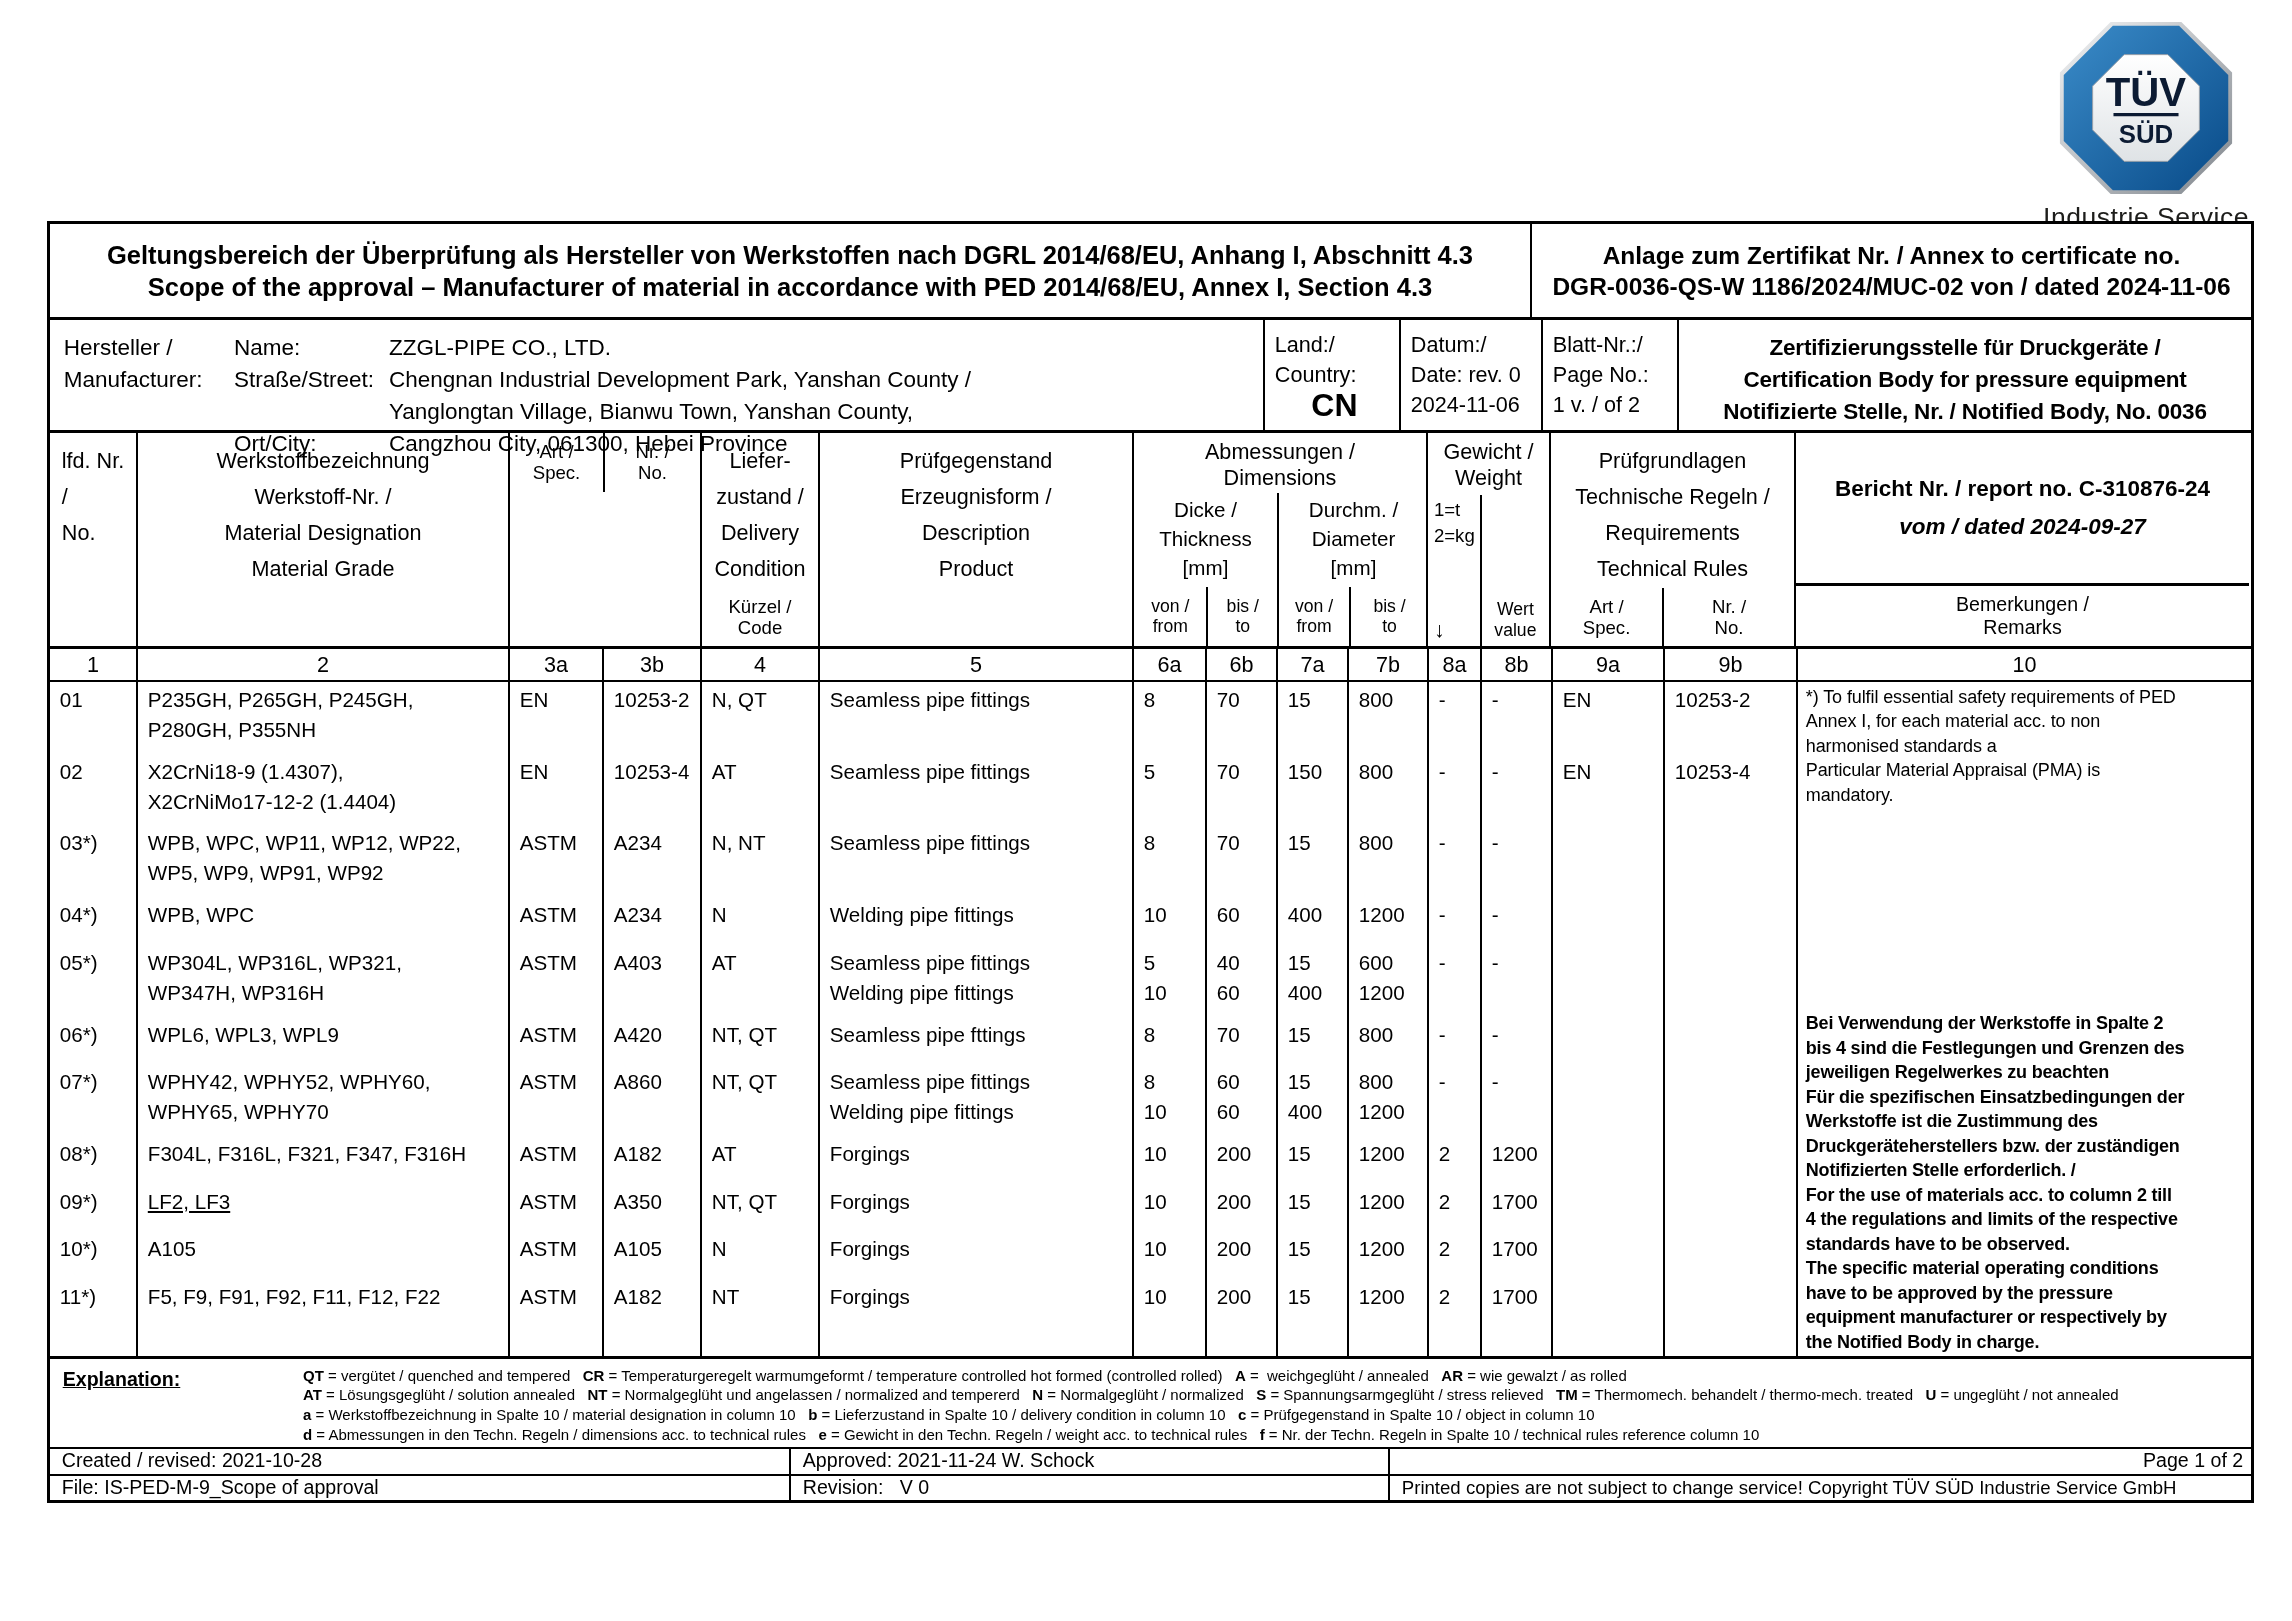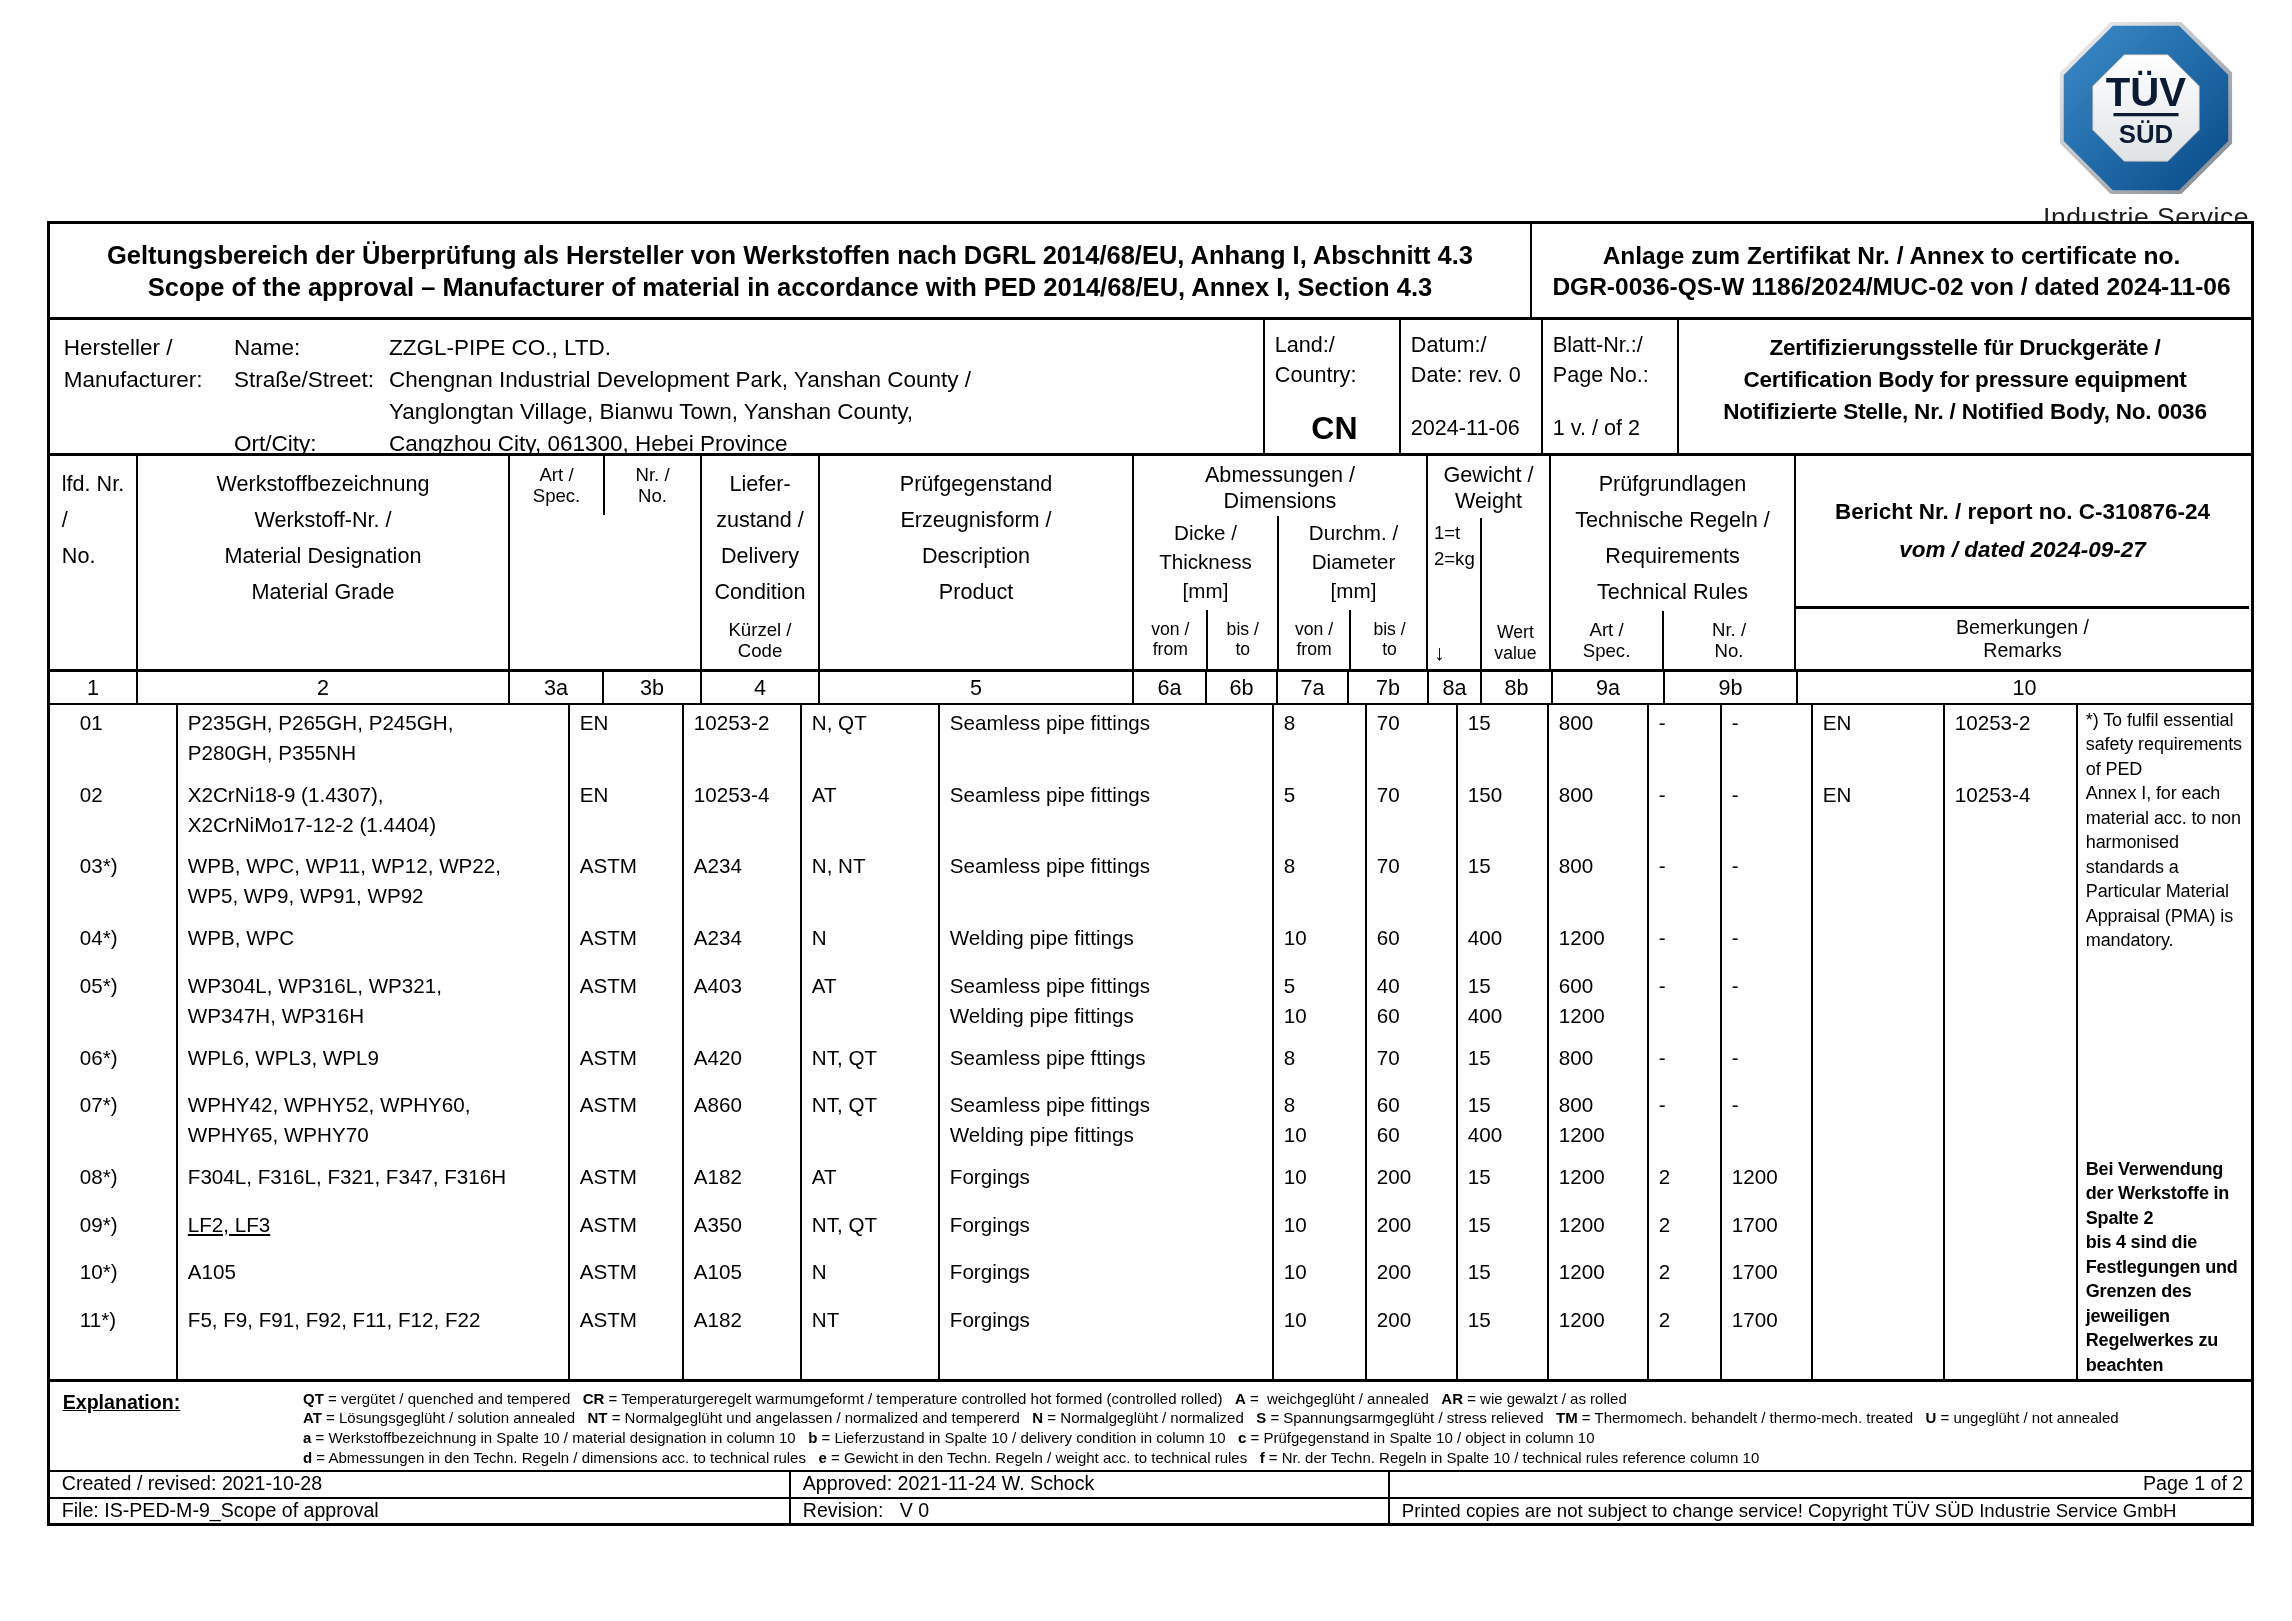--- a/index.html
+++ b/index.html
@@ -15,21 +15,21 @@
   .doc { position:absolute; left:47px; top:221px; width:2207px; border:3.9px solid #000; background:#fff; }
 
   
   .title-row { display:flex; height:93px; }
   .t-left { width:1480px; display:flex; flex-direction:column; justify-content:center; text-align:center;
             font-weight:bold; font-size:25.5px; line-height:32px; white-space:pre-line; padding:0 19.6px; }
   .t-right { flex:1; border-left:2.9px solid #000; display:flex; flex-direction:column; justify-content:center;
              text-align:center; font-weight:bold; font-size:24.5px; line-height:31px; }
 
   
-  .mfr-row { position:relative; height:136px; border-top:3.9px solid #000; font-size:22.5px;padding-left:19px; }
+  .mfr-row { position:relative; height:113px; border-top:3.9px solid #000; font-size:22.5px;padding-left:19px; }
   .mfr-block { position:absolute; top:11.8px; line-height:32px; white-space:pre-line; }
   .mfr-label  { left:13.7px; }
   .mfr-fields { left:184px; }
   .mfr-values { left:339px; }
   .mfr-cell { position:absolute; top:0; bottom:0; border-left:2px solid #000; padding:9.8px 3.9px 9.8px 9.8px;
               display:flex; flex-direction:column; justify-content:space-between; font-size:21.6px; line-height:30px; }
   .mfr-cell .lbl { white-space:pre-line; }
   .cell-country { left:1213px; width:135px; }
   .cell-country .val { font-weight:bold; text-align:center; font-size:32px; }
   .cell-date { left:1349px; width:142px; }
@@ -88,21 +88,21 @@
 
   
   .nums { display:flex; height:34px; border-top:3.9px solid #000; font-size:21.6px; text-align:center; }
   .ncell { border-left:2px solid #000; padding-top:2.9px; }
   .ncell.first { border-left:none; }
   .ncell.thick { border-left-width:2.9px; }
 
   
   .tbody { display:flex; height:676px; border-top:2px solid #000; font-size:20.6px; overflow:hidden; }
   #body-cols { display:flex; }
-  .bcol { border-left:2px solid #000; overflow:hidden;margin-left:20px; }
+  .bcol { border-left:2px solid #000; overflow:hidden; }
   .bcol.first { border-left:none; }
   .bcol.thick { border-left-width:2.9px; }
   .bcell { padding:2.9px 0 0 9.8px; white-space:pre; line-height:30px; overflow:hidden; }
   .remarks-col { width:455px; border-left:2.9px solid #000; padding:2.9px 3.9px 0 7.8px; overflow:hidden; }
   .remark-top  { font-size:18px; line-height:24.5px; white-space:pre-line; letter-spacing:-0.1px; }
   .remark-bold { font-size:18px; line-height:24.5px; font-weight:bold; white-space:pre-line;
                  margin-top:204px; letter-spacing:-0.2px; }
 
   
   .explain { position:relative; height:91px; border-top:3.9px solid #000; }

